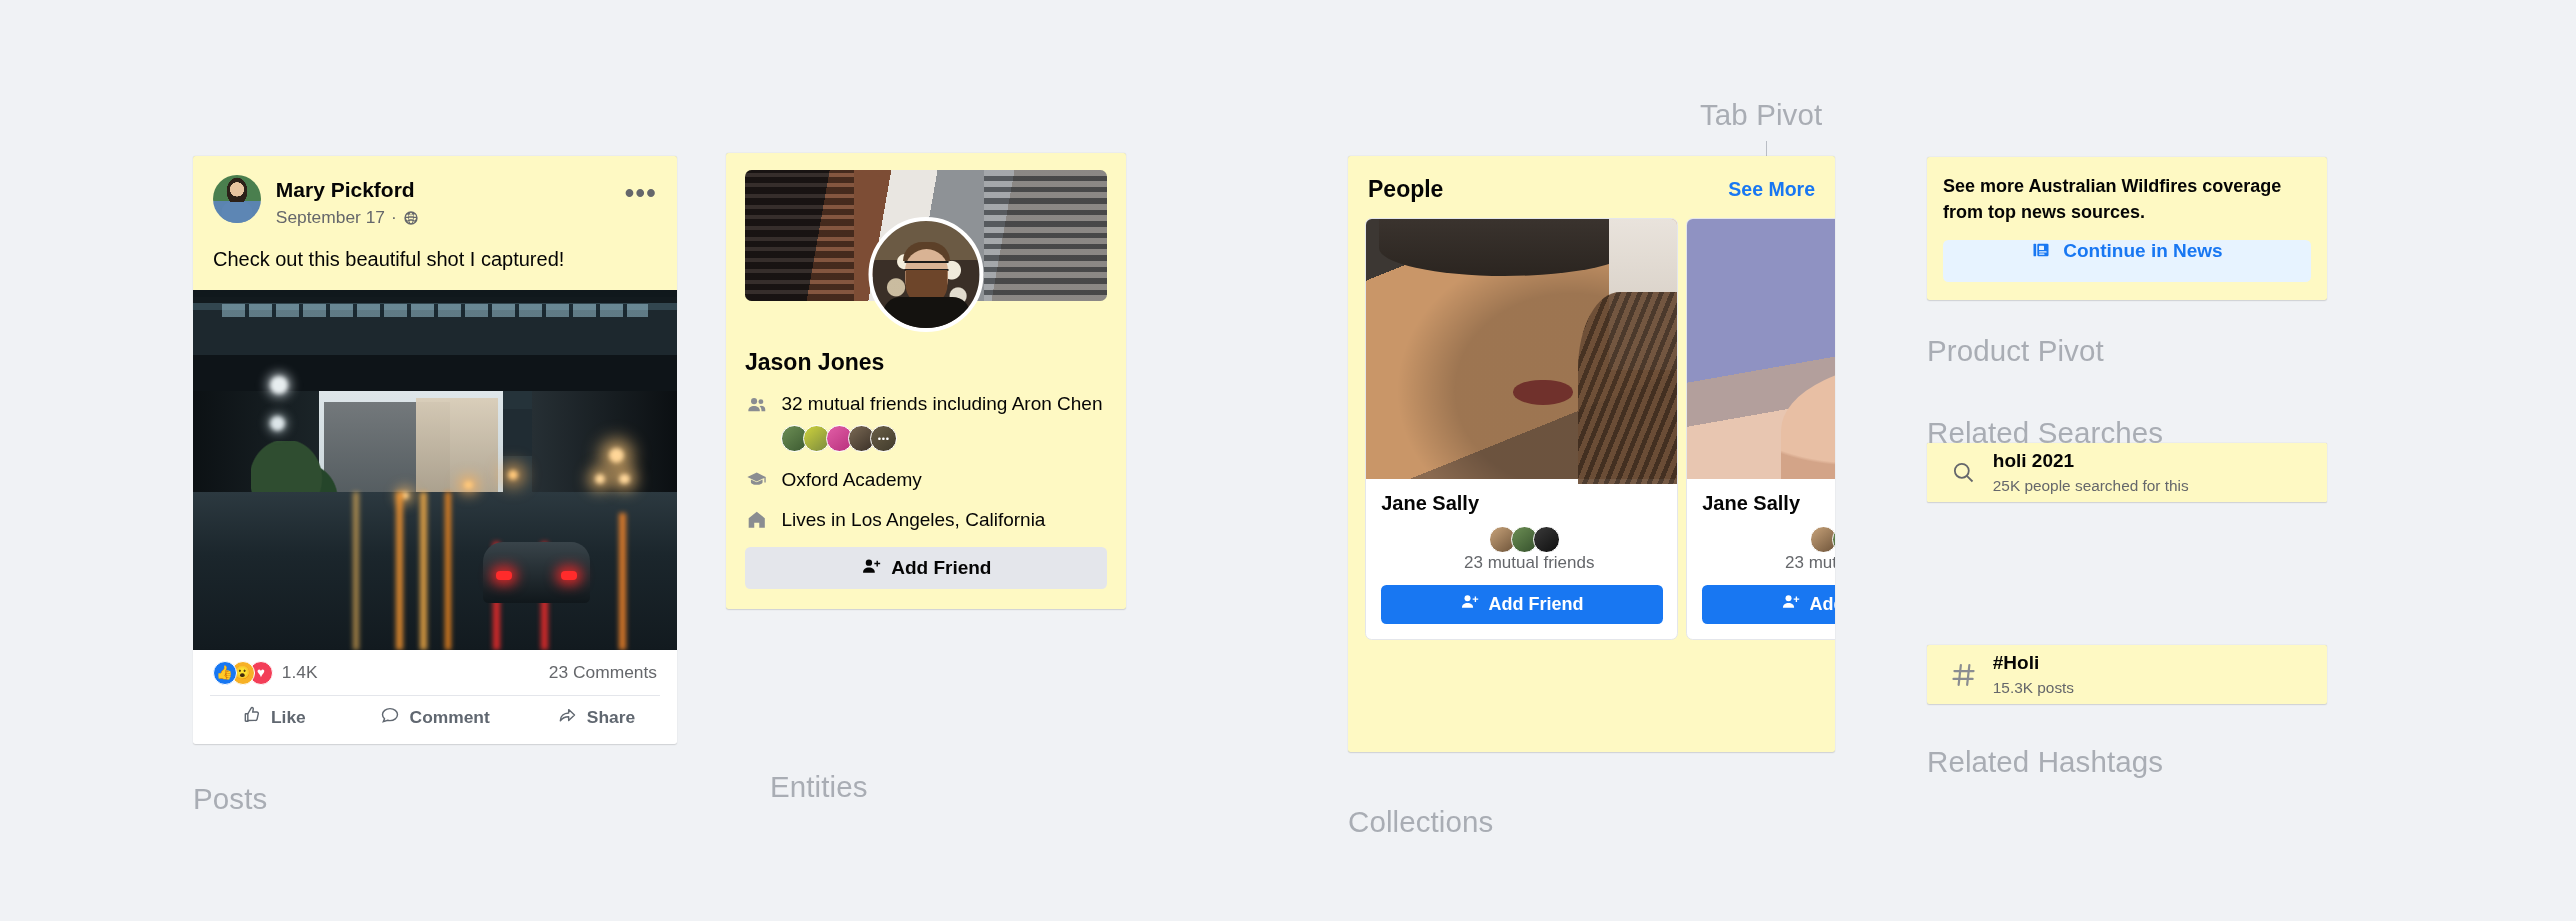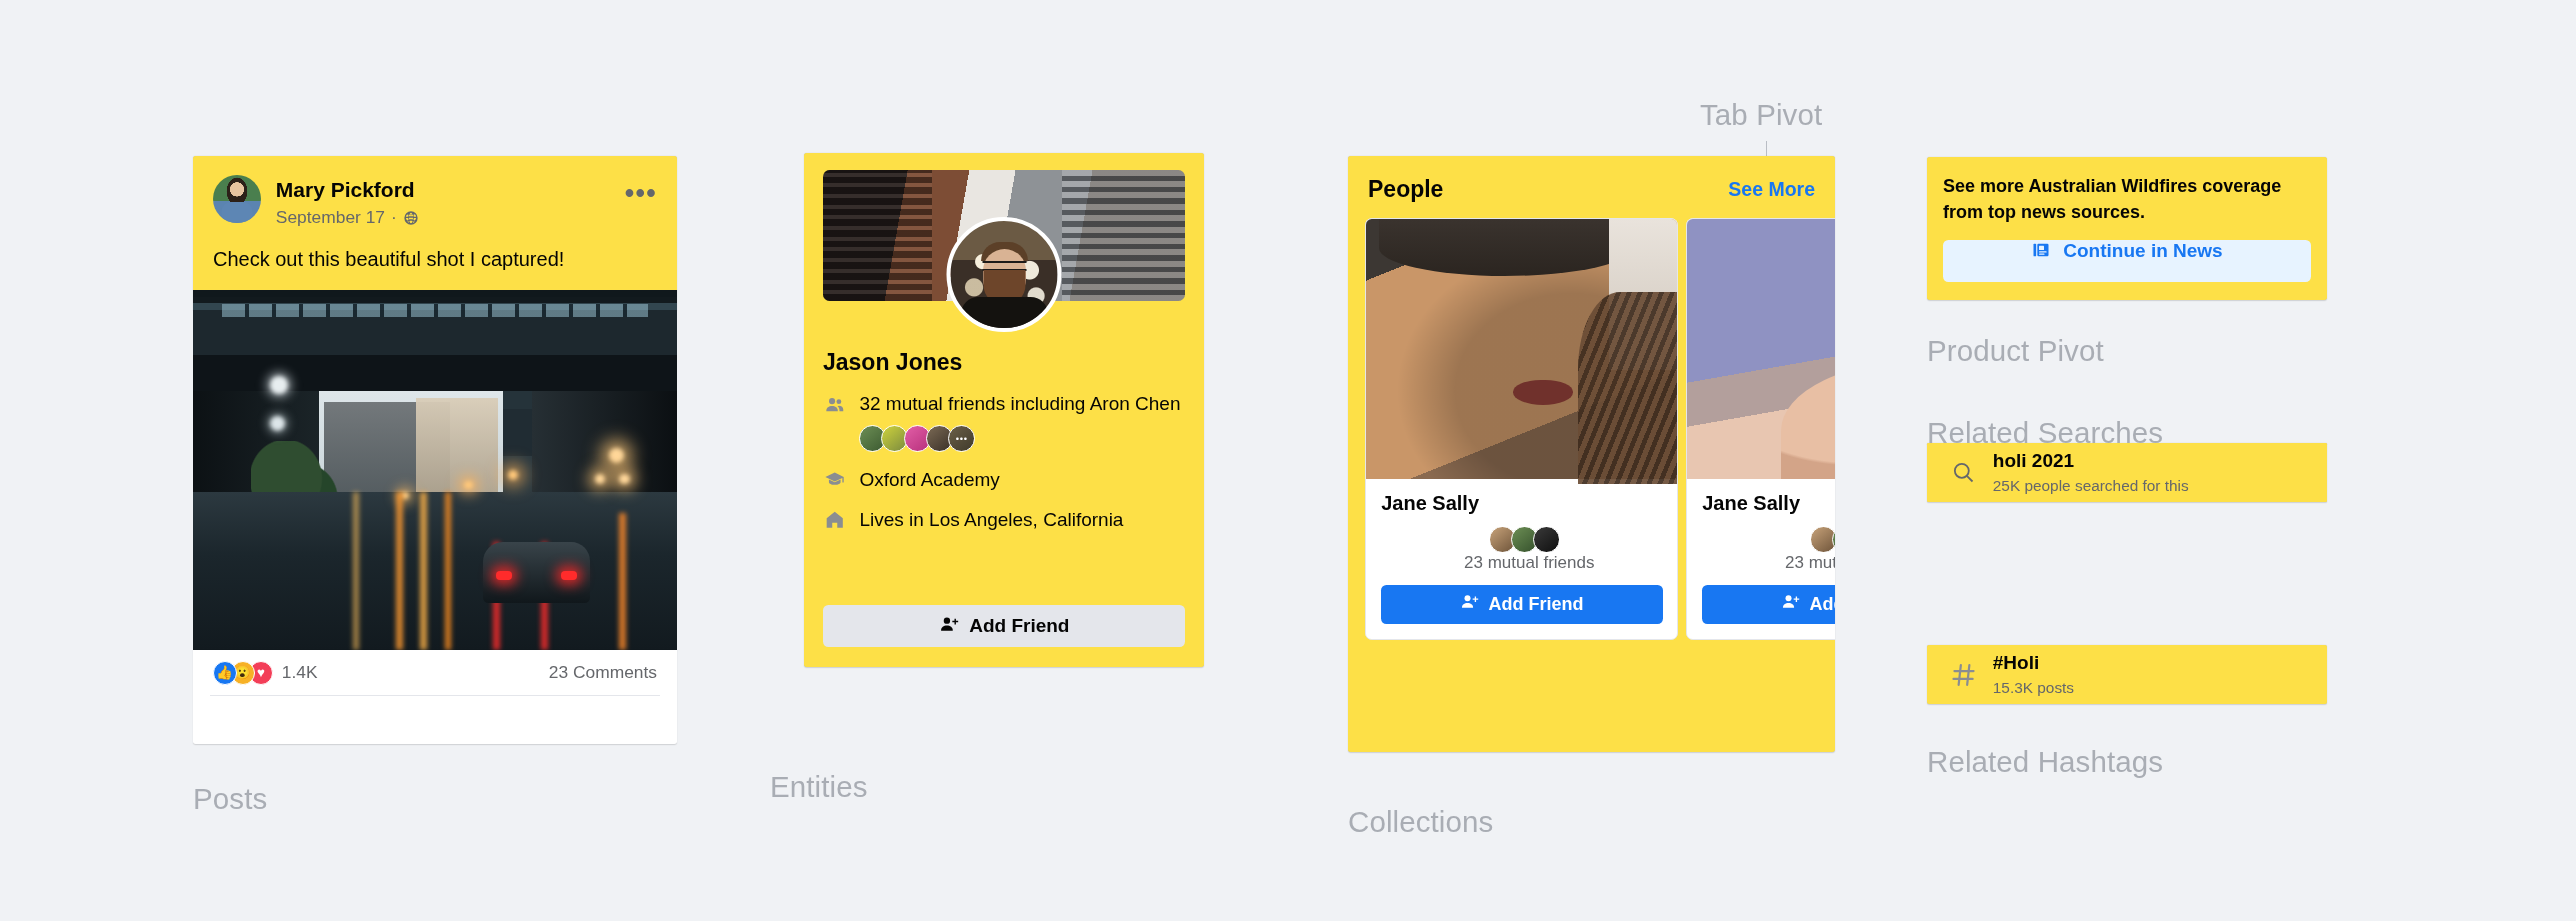--- a/index.html
+++ b/index.html
@@ -7,21 +7,21 @@
     width: 2576px; height: 922px;
     background: #f0f2f5;
     font-family: "Liberation Sans", sans-serif;
     overflow: hidden;
   }
   .stage { position: relative; width: 2576px; height: 922px; }
 
   
   .card {
     position: absolute;
-    background: #fde047;
+    background: #fef9c3;
     border-radius: 2.7px;
     box-shadow: 0 0.7px 1.3px rgba(0,0,0,.14), 0 0 0.7px rgba(0,0,0,.10);
   }
 
   
   .caption {
     position: absolute;
     color: #a9adb4;
     font-size: 29.5px;
     font-weight: 400;
@@ -118,21 +118,21 @@
   .pill.wow  { background:#f7b125; z-index:2; }
   .pill.love { background:#f33e58; z-index:1; }
   .react-count { margin-left: 14.8px; font-size: 17.4px; color:#65676b; }
   .comment-count { margin-left:auto; font-size:17.4px; color:#65676b; }
   .divider { height:0.7px; background:#e4e6eb; margin: 10.7px 17.4px 0 17.4px; }
   .action-row { display:flex; padding-top: 9.4px; }
   .action {
     flex:1; display:flex; align-items:center; justify-content:center; gap:9.4px;
     font-size:17.4px; color:#606770; font-weight:600; cursor:pointer;
   }
-  #entity-card-full { left: 804px; top: 153px; width: 400px; height: 514px; }
+  #entity-card-full { left: 726px; top: 153px; width: 400px; height: 456px; }
   .cover {
     position:absolute; left: 19px; top: 17.4px; width: 362px; height: 131px;
     border-radius: 6.7px; overflow:hidden;
     background:linear-gradient(100deg,#2b2320 0 22%, #7d4d35 22% 38%, #e9e6e1 38% 50%, #8e9296 50% 70%, #6e6a66 70% 100%);
   }
   .cover::before{
     content:""; position:absolute; left:0; top:0; width:30%; height:100%;
     background: repeating-linear-gradient(0deg, rgba(0,0,0,.45) 0 6.7px, rgba(255,255,255,.05) 6.7px 10.7px);
   }
   .cover::after{
@@ -338,20 +338,47 @@
     <div class="react-row">
       <div class="react-pills">
         <span class="pill like">👍</span>
         <span class="pill wow">😮</span>
         <span class="pill love">♥</span>
       </div>
       <span class="react-count">1.4K</span>
       <span class="comment-count">23 Comments</span>
     </div>
     <div class="divider"></div>
+    <div class="action-row">
+      <div class="action">
+        <span>
+          <svg width="20" height="20" viewBox="0 0 24 24" fill="none" stroke="#606770" stroke-width="1.7">
+            <path d="M7 10.5v9H4.6a.6.6 0 0 1-.6-.6v-7.8a.6.6 0 0 1 .6-.6H7z"></path>
+            <path d="M7 10.5l4.2-7.1c.3-.5 1-.6 1.5-.3.6.4.9 1.1.8 1.8l-.6 3.4h4.8c1.2 0 2.1 1.1 1.8 2.3l-1.4 6.3a2 2 0 0 1-2 1.6H7"></path>
+          </svg>
+        </span>
+        <span>Like</span>
+      </div>
+      <div class="action">
+        <span>
+          <svg width="20" height="20" viewBox="0 0 24 24" fill="none" stroke="#606770" stroke-width="1.7">
+            <path d="M21 11.5c0 4-4 7.2-9 7.2-1 0-2-.1-2.9-.4L4 20l1.4-3.4C4 15.3 3 13.5 3 11.5 3 7.5 7 4.3 12 4.3s9 3.2 9 7.2z"></path>
+          </svg>
+        </span>
+        <span>Comment</span>
+      </div>
+      <div class="action">
+        <span>
+          <svg width="20" height="20" viewBox="0 0 24 24" fill="none" stroke="#606770" stroke-width="1.7" stroke-linejoin="round">
+            <path d="M4 19c0-6 4.5-9.2 10-9.4V5.5L21 12l-7 6.5V14c-4.3 0-7.6 1.4-10 5z"></path>
+          </svg>
+        </span>
+        <span>Share</span>
+      </div>
+    </div>
   </div>
 
   <div class="caption" style="left:193px; top:782px;">Posts</div>
 
   <div class="card" id="entity-card-full">
     <div class="cover"></div>
     <div class="entity-avatar">
       <div class="hair"></div>
         <div class="face"></div>
       <div class="glasses"></div>

